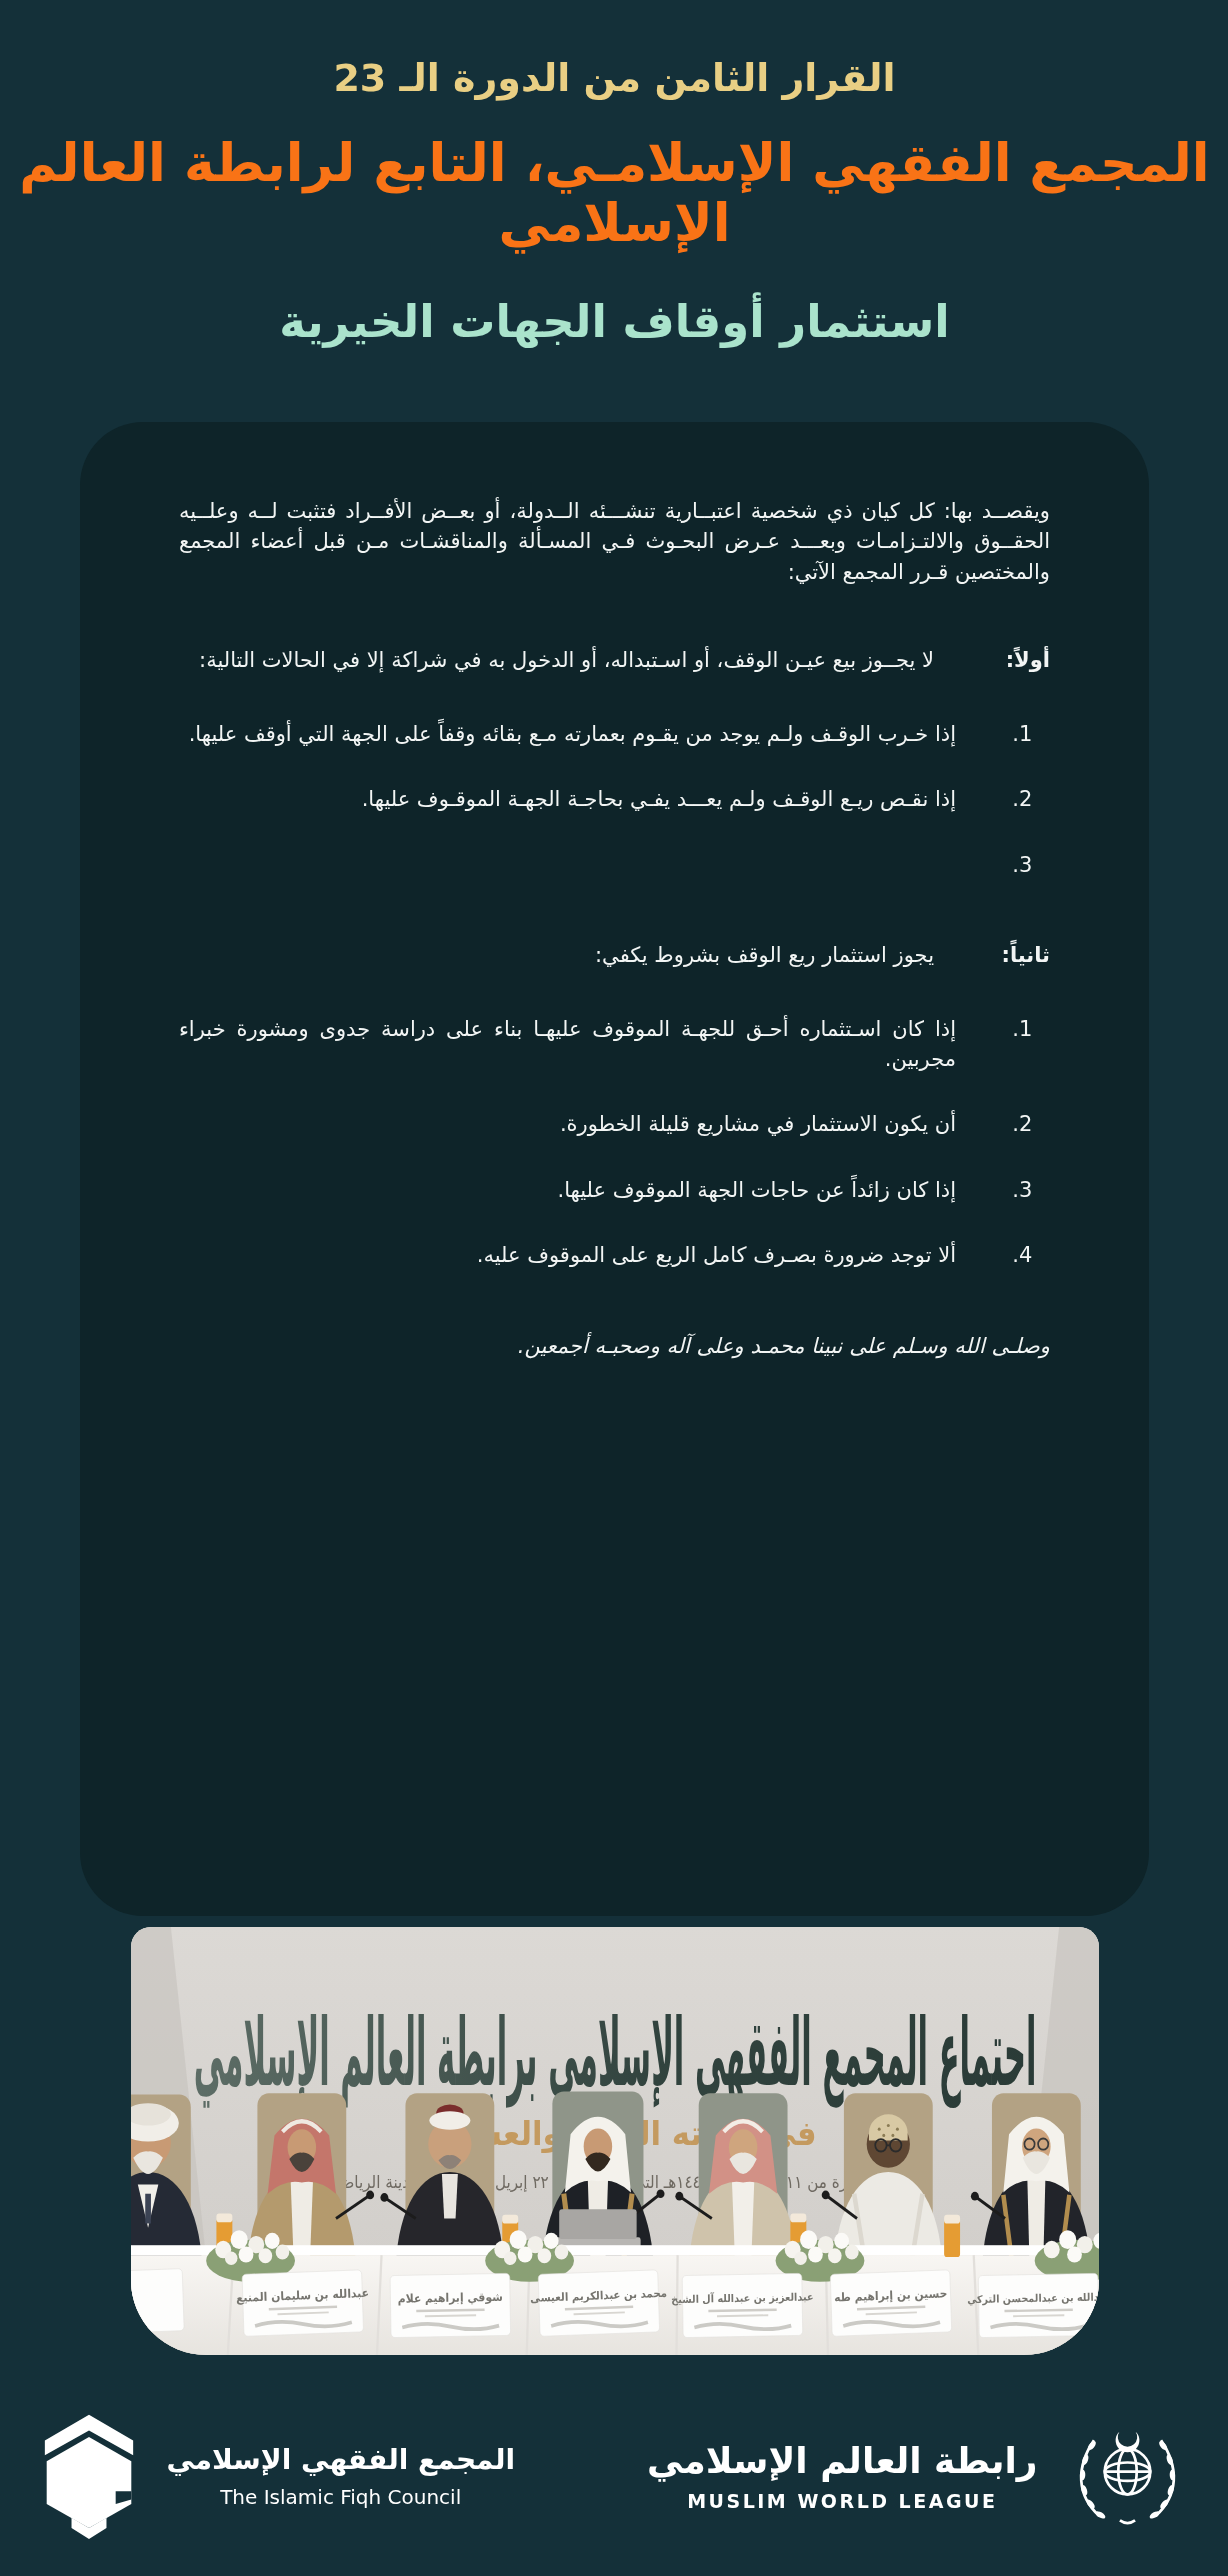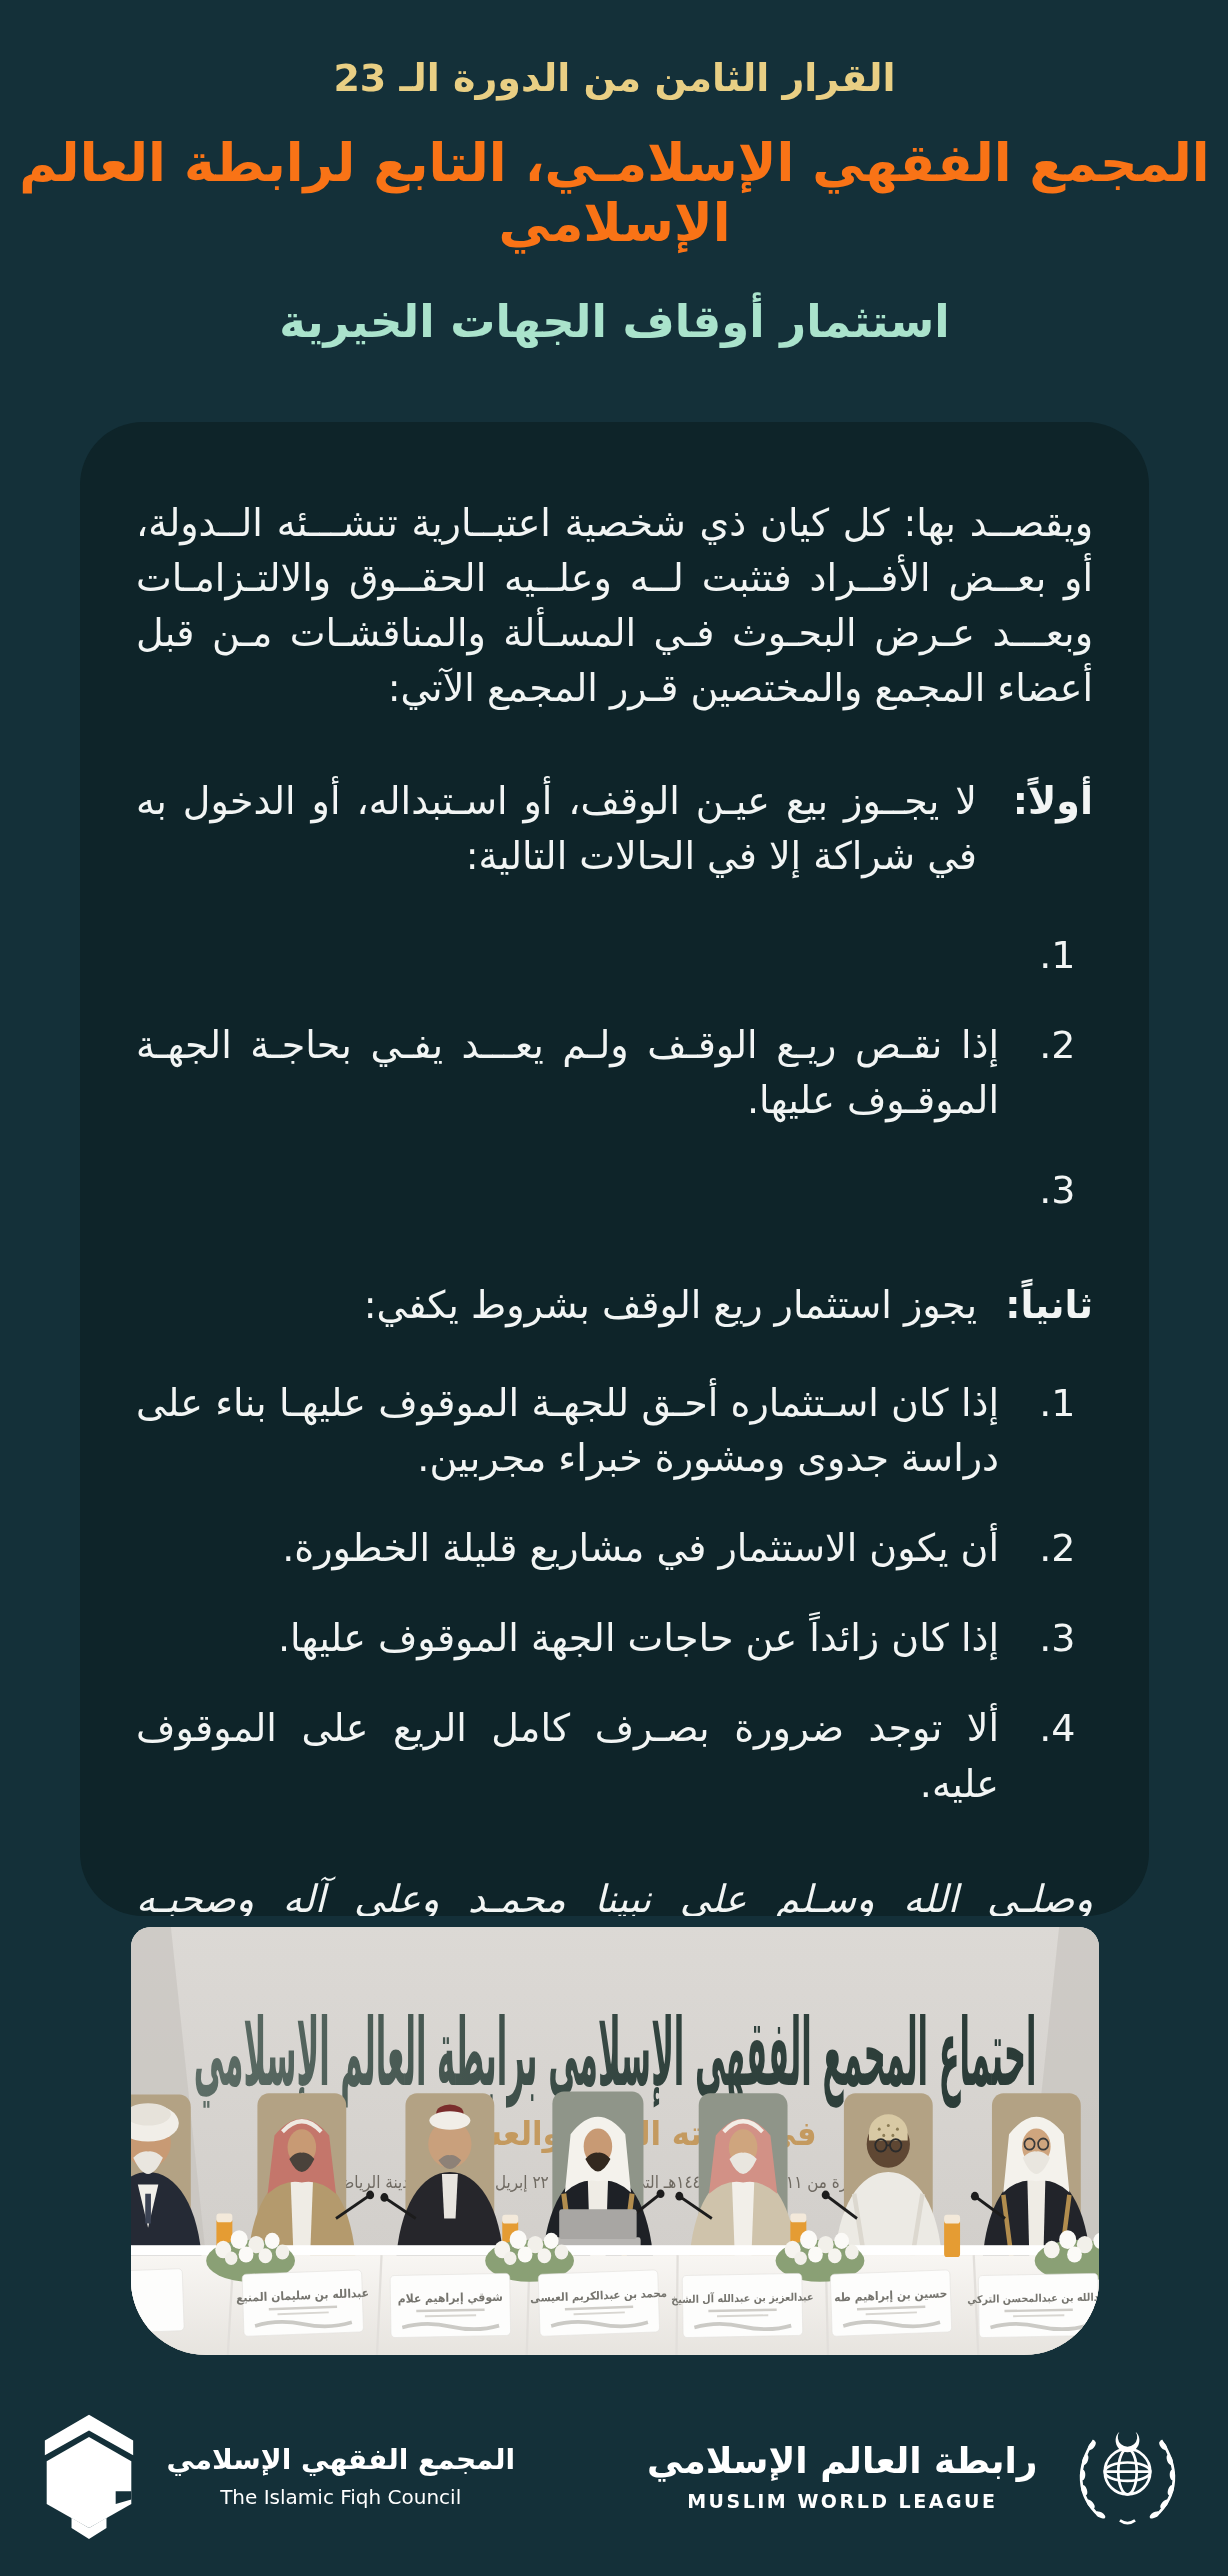--- a/index.html
+++ b/index.html
@@ -17,24 +17,24 @@
   .title{font-size:52px;font-weight:bold;color:#f97316;margin:33px 12.6px 0;}
   .subtitle{font-size:45px;font-weight:bold;color:#aae3cc;margin-top:42px;}
 
   
   .card{
     direction:rtl;
     width:1069px;height:1494px;box-sizing:border-box;
     margin:74px auto 0;
     background:#0e2429;
     border-radius:63px;
-    padding:74px 56px 57px;
+    padding:74px 99px 57px;
     overflow:hidden;
     color:#f2f5f4;
-    font-size:38px;line-height:1.45;
+    font-size:21px;line-height:1.45;
     text-align:justify;
   }
   .intro{margin:0 0 58px;}
   .clause{display:grid;grid-template-columns:116px 1fr;margin-bottom:43px;}
   .clause .label{font-weight:bold;}
   .clause.sec2{margin-top:60px;}
   .item{display:grid;grid-template-columns:94px 1fr;margin-bottom:35px;}
   .item .num{padding-right:17.6px;}
   .closing{margin-top:60px;font-style:italic;}
 
@@ -76,20 +76,21 @@
   <section class="card">
     <p class="intro">ويقصــد بها: كل كيان ذي شخصية اعتبــارية تنشـــئه الــدولة، أو بعــض الأفــراد فتثبت لــه وعلــيه الحقــوق والالتـزامـات وبعـــد عـرض البحـوث فـي المسـألة والمناقشـات مـن قبل أعضاء المجمع والمختصين قـرر المجمع الآتي:</p>
 
     <div class="clause">
       <span class="label">أولاً:</span>
       <span>لا يجــوز بيع عيـن الوقف، أو اسـتبداله، أو الدخول به في شراكة إلا في الحالات التالية:</span>
     </div>
 
     <div class="item">
       <span class="num">1.</span>
+      <span>إذا خـرب الوقـف ولـم يوجد من يقـوم بعمارته مـع بقائه وقفاً على الجهة التي أوقف عليها.</span>
     </div>
     <div class="item">
       <span class="num">2.</span>
       <span>إذا نقـص ريـع الوقـف ولـم يعـــد يفـي بحاجـة الجهـة الموقـوف عليها.</span>
     </div>
     <div class="item">
       <span class="num">3.</span>
     </div>
 
     <div class="clause sec2">

